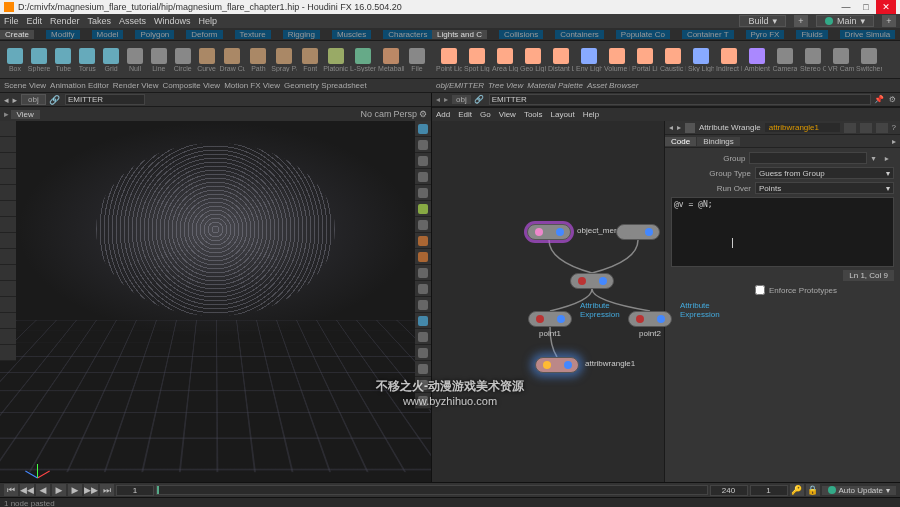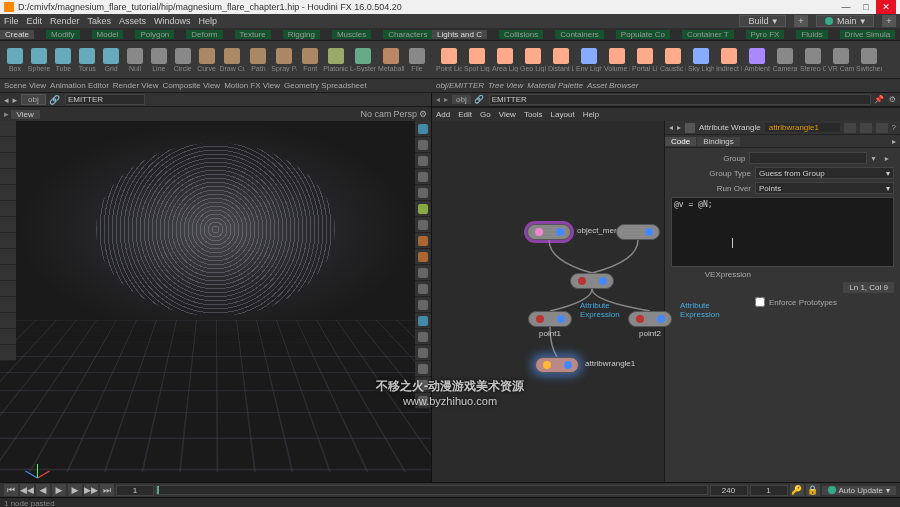--- a/index.html
+++ b/index.html
@@ -14,21 +14,21 @@
 
 
 .menubar { height: 14px; background: #3a3a3a; display: flex; align-items: center; padding: 0 4px; gap: 8px; color: #ccc; }
 .menubar .item { cursor: pointer; }
 .menubar .spacer { flex: 1; }
 .menubar .dropdown { background: #444; border: 1px solid #555; padding: 0 8px; display: flex; align-items: center; gap: 4px; }
 .menubar .plusbtn { width: 14px; height: 12px; background: #555; display: flex; align-items: center; justify-content: center; }
 
 
 .shelftabs { height: 13px; background: #2d2d2d; display: flex; align-items: center; gap: 12px; overflow: hidden; border-bottom:1px solid #1a1a1a;}
-.shelftab { padding: 0 5px; background: #14532d; color: #999; font-size:8px; white-space:nowrap;}
+.shelftab { padding: 0 5px; background: #0c4a6e; color: #999; font-size:8px; white-space:nowrap;}
 .shelftab.active { background: #484848; color:#ddd;}
 
 
 .shelftools { height: 38px; background: #383838; display: flex; align-items: center; padding: 2px 4px; gap: 2px; overflow: hidden; border-bottom:1px solid #1a1a1a;}
 .shelftool { width: 26px; height: 34px; display: flex; flex-direction: column; align-items: center; justify-content: center; gap:1px; cursor: pointer; }
 .shelftool .ticon { width: 16px; height: 16px; border-radius: 2px; }
 .shelftool .tlabel { font-size: 7px; color: #888; white-space: nowrap; overflow: hidden; max-width:26px; text-align:center;}
 
 
 .pathbar { height: 14px; background: #333; display: flex; align-items: center; padding: 0 4px; gap: 4px; color:#aaa; border-bottom:1px solid #1a1a1a;}
@@ -573,24 +573,20 @@
             <span class="lbl">Run Over</span>
             <div class="sel">
               <span>Points</span>
                 <span>▾</span>
             </div>
           </div>
           <div class="pp-vex">
             <div class="code">@v = @N;</div>
             <div class="cur"></div>
           </div>
-          <div class="pp-row">
-            <span class="lbl">VEXpression</span>
-            <div style="flex:1"></div>
-          </div>
           <div class="pp-status">
             <span class="st">Ln 1, Col 9</span>
           </div>
           <div class="pp-row">
             <span class="lbl"></span>
             <input type="checkbox" style="flex: 0 1 0%; width: 10px;">
             <span>Enforce Prototypes</span>
           </div>
         </div>
       </div>

